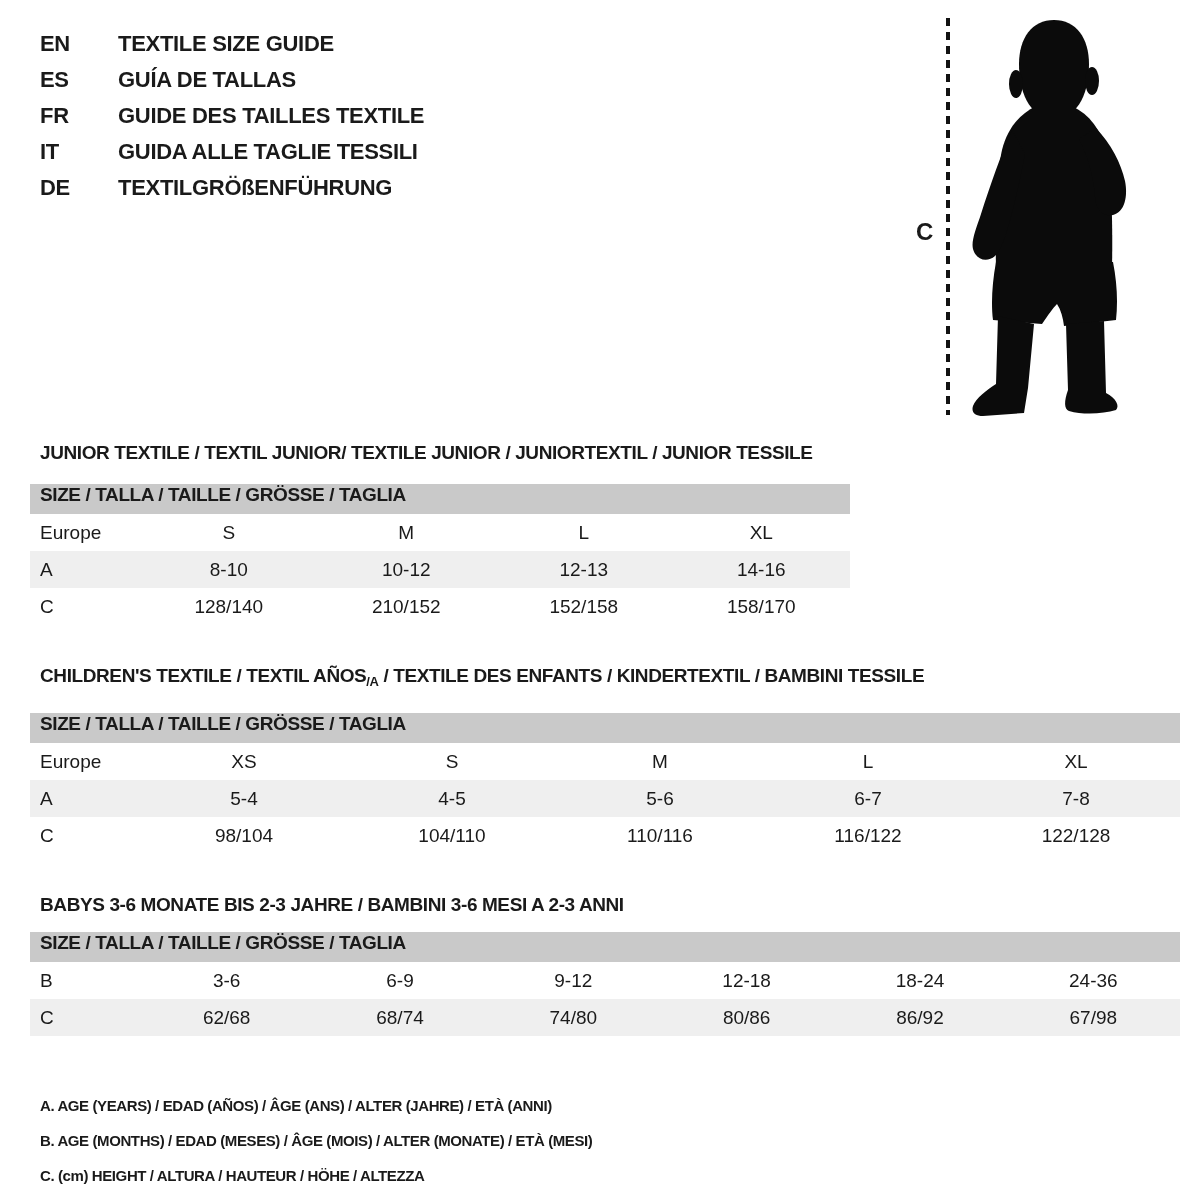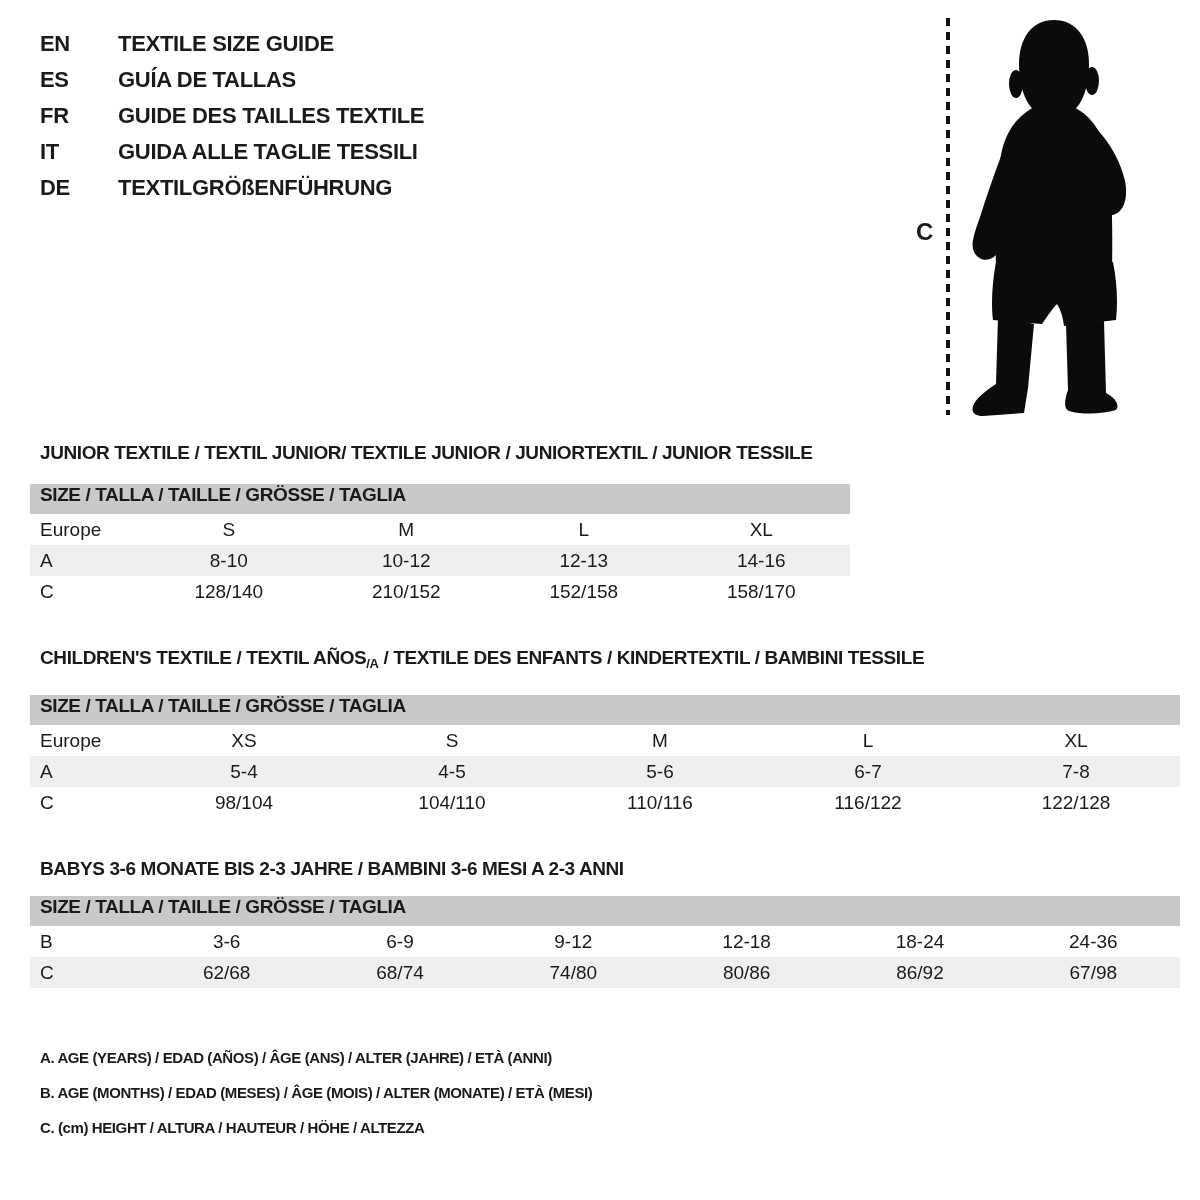--- a/index.html
+++ b/index.html
@@ -29,21 +29,21 @@
 
   .section-title { font-size:19px; font-weight:700; letter-spacing:-0.4px;
                    white-space:nowrap; padding-left:10px; line-height:26px; }
   .section-title .sub { font-size:13px; vertical-align:-4px; }
 
   .size-bar { margin-top:18px; height:30px; background:#c9c9c9;
               display:flex; align-items:flex-start; padding-left:10px;
               font-size:19px; font-weight:700; letter-spacing:-0.4px; }
   .section-babies .size-bar { margin-top:14px; }
 
-  .trow { display:flex; height:31px; align-items:center; font-size:19px; }
+  .trow { display:flex; height:37px; align-items:center; font-size:19px; }
   .trow.stripe { background:#efefef; }
   .lbl { width:110px; padding-left:10px; flex:0 0 auto; }
   .val { flex:1 1 0; text-align:center; }
 
   
   .footnotes { margin:52px 0 0 30px; padding-left:10px; }
   .footnote { font-size:15px; font-weight:700; letter-spacing:-0.4px;
               line-height:35px; white-space:nowrap; }
 </style>
 </head>

